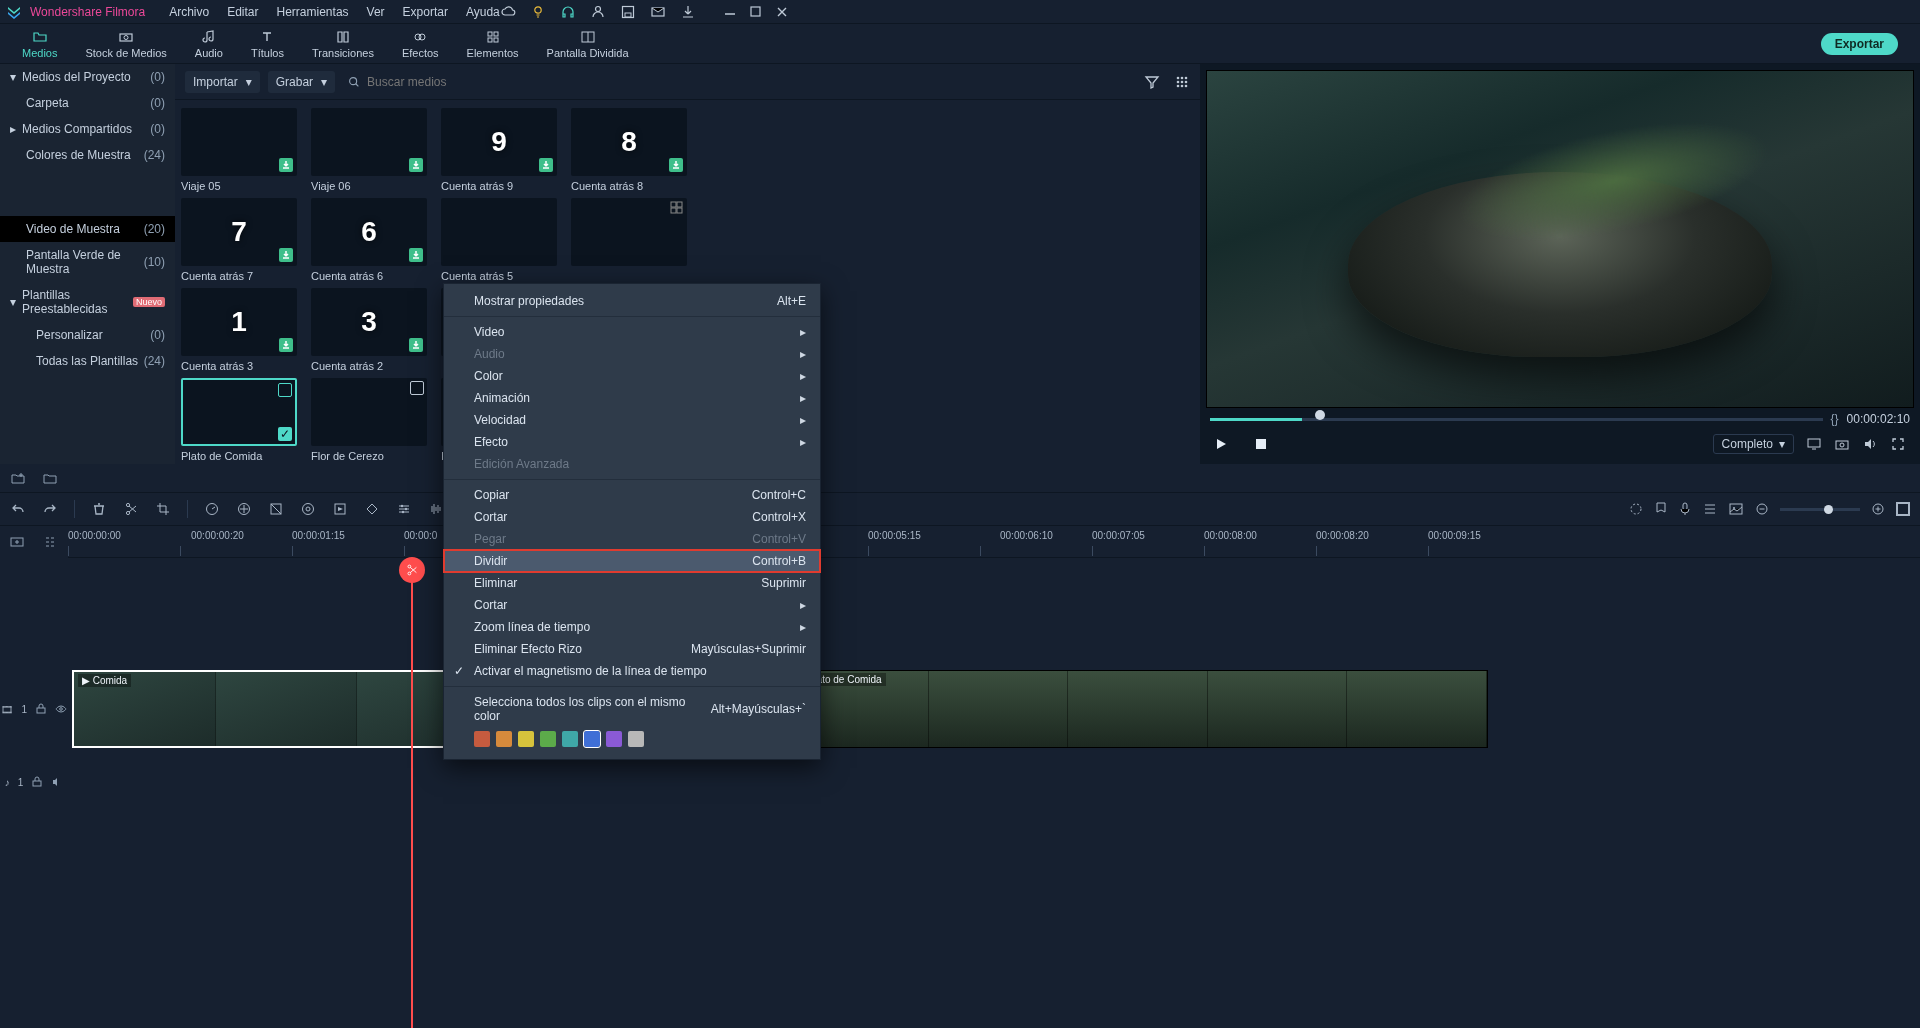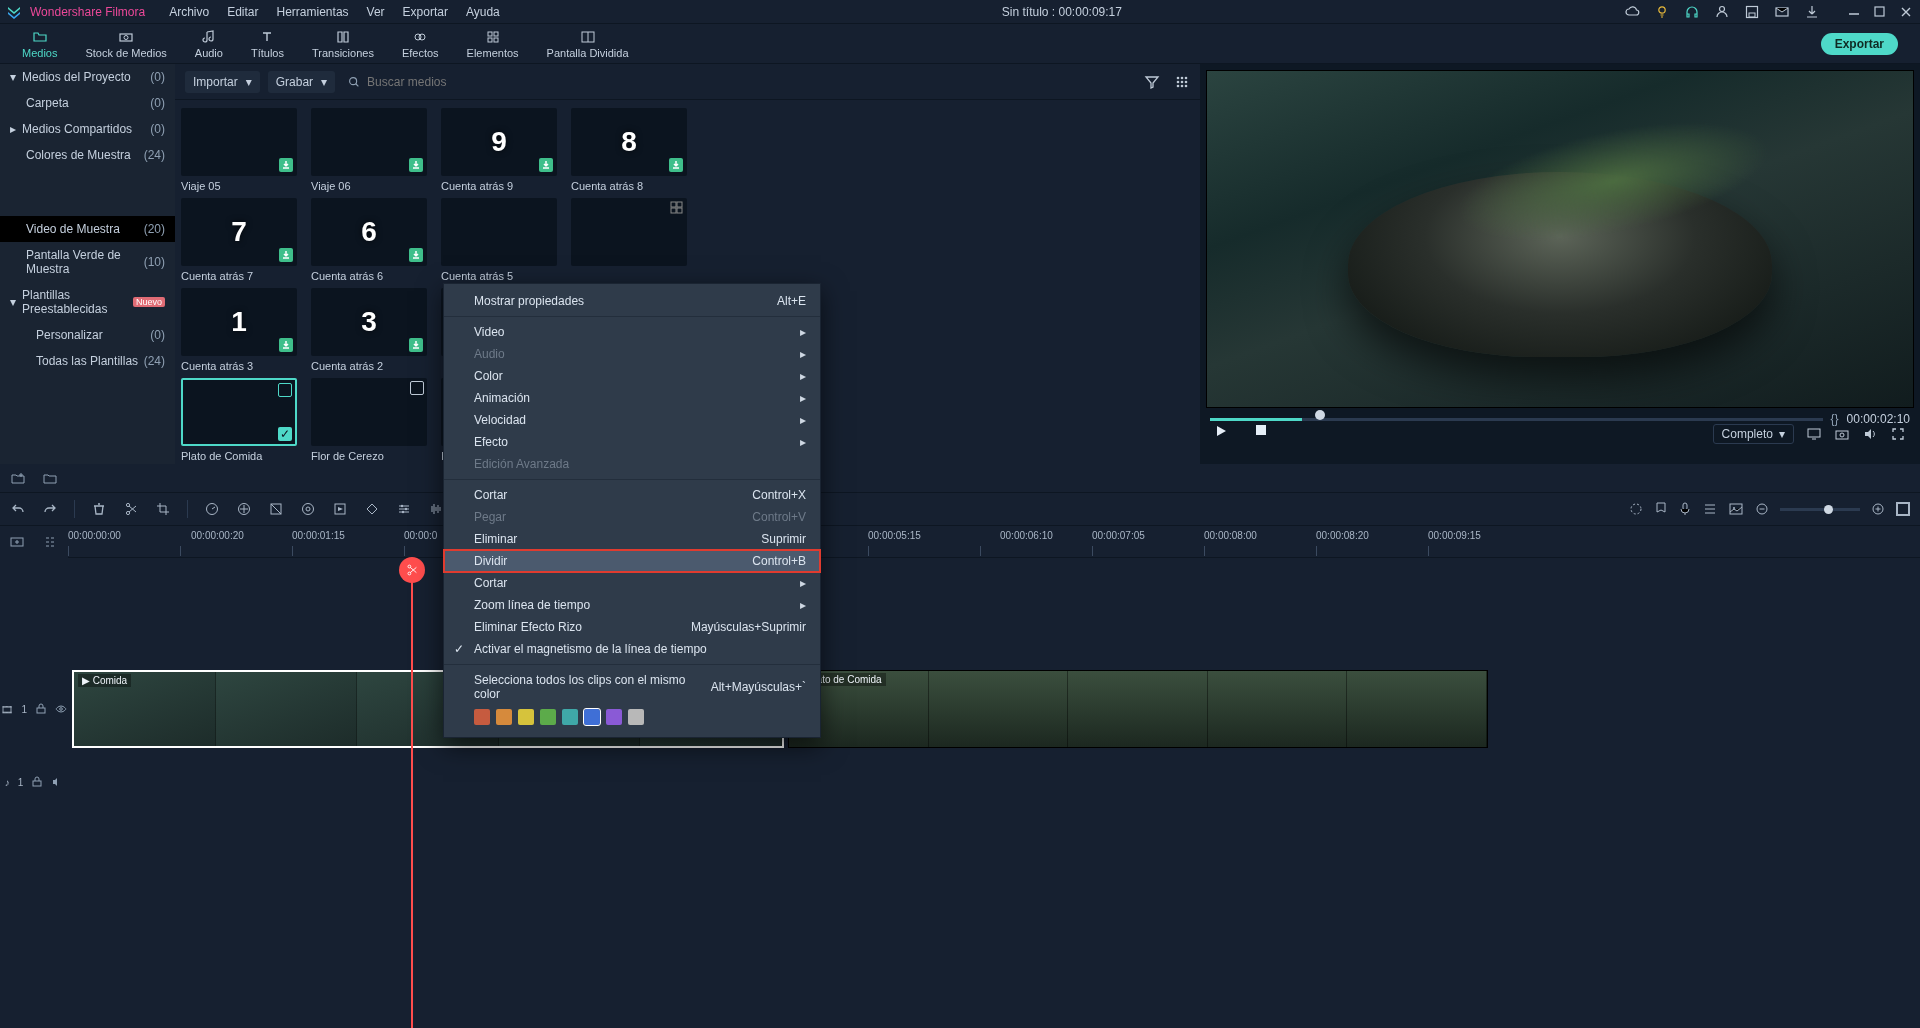--- a/index.html
+++ b/index.html
@@ -61,21 +61,21 @@
 .trip1 { background:linear-gradient(135deg,#3a6b3a 0%,#9ab0b3 50%,#556b4f 100%); }
 .trip2 { background:linear-gradient(135deg,#2f4f4f,#8fa8a8); }
 .food { background:linear-gradient(180deg,#38503c 0%,#1e2b22 100%); }
 .flowers { background:linear-gradient(135deg,#d8c7d0,#a37e94,#e9e1e6); }
 .num { position:absolute; inset:0; display:flex; align-items:center; justify-content:center; font-size:28px; font-weight:700; color:#fff; text-shadow:0 0 6px rgba(0,0,0,.7); }
 
 .preview-panel { width:720px; background:#0e1824; display:flex; flex-direction:column; position:relative; }
 .preview-canvas { flex:1; margin:6px; border:1px solid #000; background:linear-gradient(160deg,#2b4440 0%,#162b2b 30%,#263735 50%,#111c1e 100%); position:relative; overflow:hidden; }
 .bowl { position:absolute; left:20%; top:30%; width:60%; height:55%; border-radius:50% 50% 45% 45%; background:radial-gradient(ellipse at 50% 35%,#5c6458 0%,#2a2f2b 45%,#0d120f 100%); box-shadow:0 20px 40px rgba(0,0,0,.6); }
 .greens { position:absolute; left:35%; top:18%; width:45%; height:30%; background:radial-gradient(ellipse,#4b6b40 0%,transparent 70%); filter:blur(1px); border-radius:40%; transform:rotate(-12deg); }
-.play-row { height:40px; display:flex; align-items:flex-start; gap:27px; padding:0 14px; }
+.play-row { height:40px; display:flex; align-items:center; gap:27px; padding:0 14px; }
 .scrubber { position:relative; height:10px; display:flex; align-items:center; margin:0 10px 0 10px; }
 .scrub-track { flex:1; height:3px; background:#2b3a50; position:relative; }
 .scrub-fill { position:absolute; left:0; top:0; height:3px; background:#4ed9c8; width:15%; }
 .scrub-handle { position:absolute; left:15%; top:-4px; width:10px; height:10px; border-radius:50%; background:#cfd8e3; }
 .time-label { font-size:12px; color:#c5d0de; margin-left:8px; }
 .play-row .right { margin-left:auto; display:flex; gap:12px; align-items:center; }
 .quality-dd { border:1px solid #2b3a50; padding:2px 8px; border-radius:3px; display:flex; align-items:center; gap:6px; font-size:12px; }
 
 .timeline { position:relative; background:#162030; height:540px; }
 .tl-toolbar { height:34px; border-top:1px solid #0d1622; border-bottom:1px solid #0d1622; display:flex; align-items:center; padding:0 10px; gap:16px; color:#a9b6c6; }
@@ -132,21 +132,20 @@
   </span>
   <span class="appname">Wondershare Filmora</span>
   <div class="menu">
     <span>Archivo</span>
     <span>Editar</span>
     <span>Herramientas</span>
     <span>Ver</span>
     <span>Exportar</span>
     <span>Ayuda</span>
   </div>
-  <div class="center">Sin título : 00:00:09:17</div>
   <div class="right">
     <span class="iconbtn">
         <svg width="16" height="16" viewBox="0 0 16 16">
           <path fill="none" stroke="#bfcad7" stroke-width="1.2" d="M5 11a3 3 0 010-6 4 4 0 017.5 1A2.5 2.5 0 0112 11z"></path>
         </svg>
       </span>
     <span class="iconbtn" style="color:#e8b93a">
         <svg width="16" height="16" viewBox="0 0 16 16">
           <circle cx="8" cy="6" r="3.2" fill="none" stroke="#e8b93a" stroke-width="1.2"></circle>
           <path stroke="#e8b93a" d="M6.5 11h3M7 13h2"></path>
@@ -855,34 +854,38 @@
         </div>
         <div class="ctx-item">
           <span>Efecto</span>
           <span class="arw">▸</span>
         </div>
         <div class="ctx-item disabled">
           <span>Edición Avanzada</span>
         </div>
         <div class="ctx-sep"></div>
         <div class="ctx-item">
+          <span>Copiar</span>
+          <span>Control+C</span>
+        </div>
+        <div class="ctx-item">
           <span>Cortar</span>
           <span>Control+X</span>
         </div>
         <div class="ctx-item disabled">
           <span>Pegar</span>
           <span>Control+V</span>
         </div>
-        <div class="ctx-item">
-          <span>Eliminar</span>
-          <span>Suprimir</span>
-        </div>
         <div class="ctx-item hot hl">
           <span>Dividir</span>
           <span>Control+B</span>
+        </div>
+        <div class="ctx-item">
+          <span>Eliminar</span>
+          <span>Suprimir</span>
         </div>
         <div class="ctx-item">
           <span>Cortar</span>
           <span class="arw">▸</span>
         </div>
         <div class="ctx-item">
           <span>Zoom línea de tiempo</span>
           <span class="arw">▸</span>
         </div>
         <div class="ctx-item">

